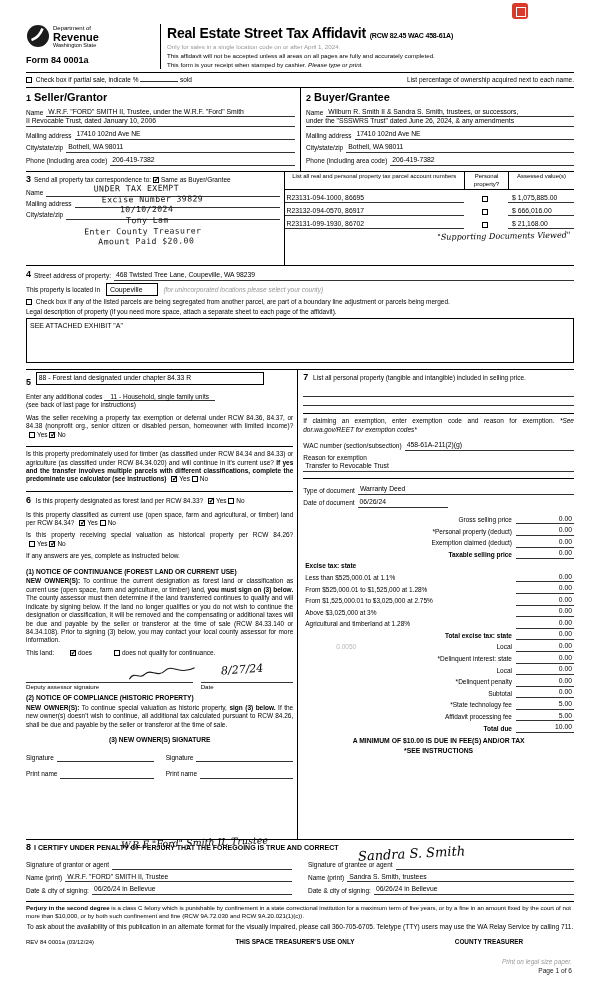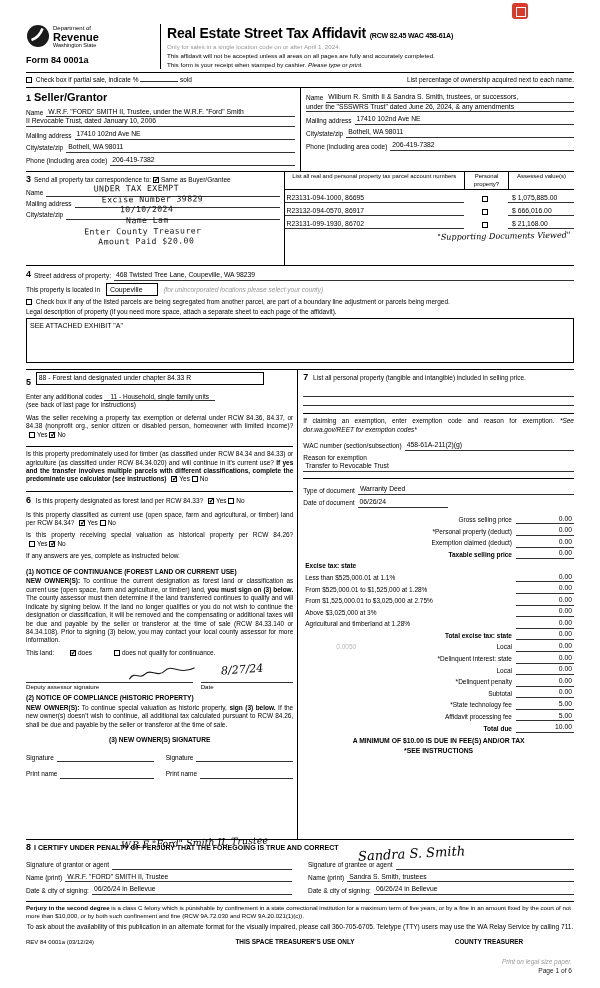--- a/index.html
+++ b/index.html
@@ -158,20 +158,21 @@
         <div class="fline">
             <span class="lbl">City/state/zip</span>
             <span class="fill">Bothell, WA 98011</span>
           </div>
         <div class="fline">
             <span class="lbl">Phone (including area code)</span>
             <span class="fill">206-419-7382</span>
           </div>
       </div>
       <div class="col right">
+        <div><span class="secnum">2</span><span class="sectitle">Buyer/Grantee</span></div>
         <div class="fline">
             <span class="lbl">Name</span>
             <span class="fill">Wilburn R. Smith II &amp; Sandra S. Smith, trustees, or successors,</span>
           </div>
         <div class="nameval">under the "SSSWRS Trust" dated June 26, 2024, &amp; any amendments</div>
         <div class="fline">
             <span class="lbl">Mailing address</span>
             <span class="fill">17410 102nd Ave NE</span>
           </div>
         <div class="fline">
@@ -197,21 +198,21 @@
             <span class="fill"></span>
           </div>
         <div class="fline">
             <span class="lbl">City/state/zip</span>
             <span class="fill"></span>
           </div>
         <div class="stamp">
           <div style="margin-left:10px;">UNDER TAX EXEMPT</div>
           <div style="margin-left:18px;">Excise Number 39829</div>
           <div style="margin-left:36px;">10/10/2024</div>
-          <div style="margin-left:42px;">Name Lam</div>
+          <div style="margin-left:42px;">Tony Lam</div>
           <div>Enter County Treasurer</div>
           <div style="margin-left:14px;">Amount Paid $20.00</div>
         </div>
       </div>
       <div class="ptable">
         <div class="phead">
           <div class="phc1">List all real and personal property tax parcel account numbers</div>
           <div class="phc2">Personal property?</div>
           <div class="phc3">Assessed value(s)</div>
         </div>

